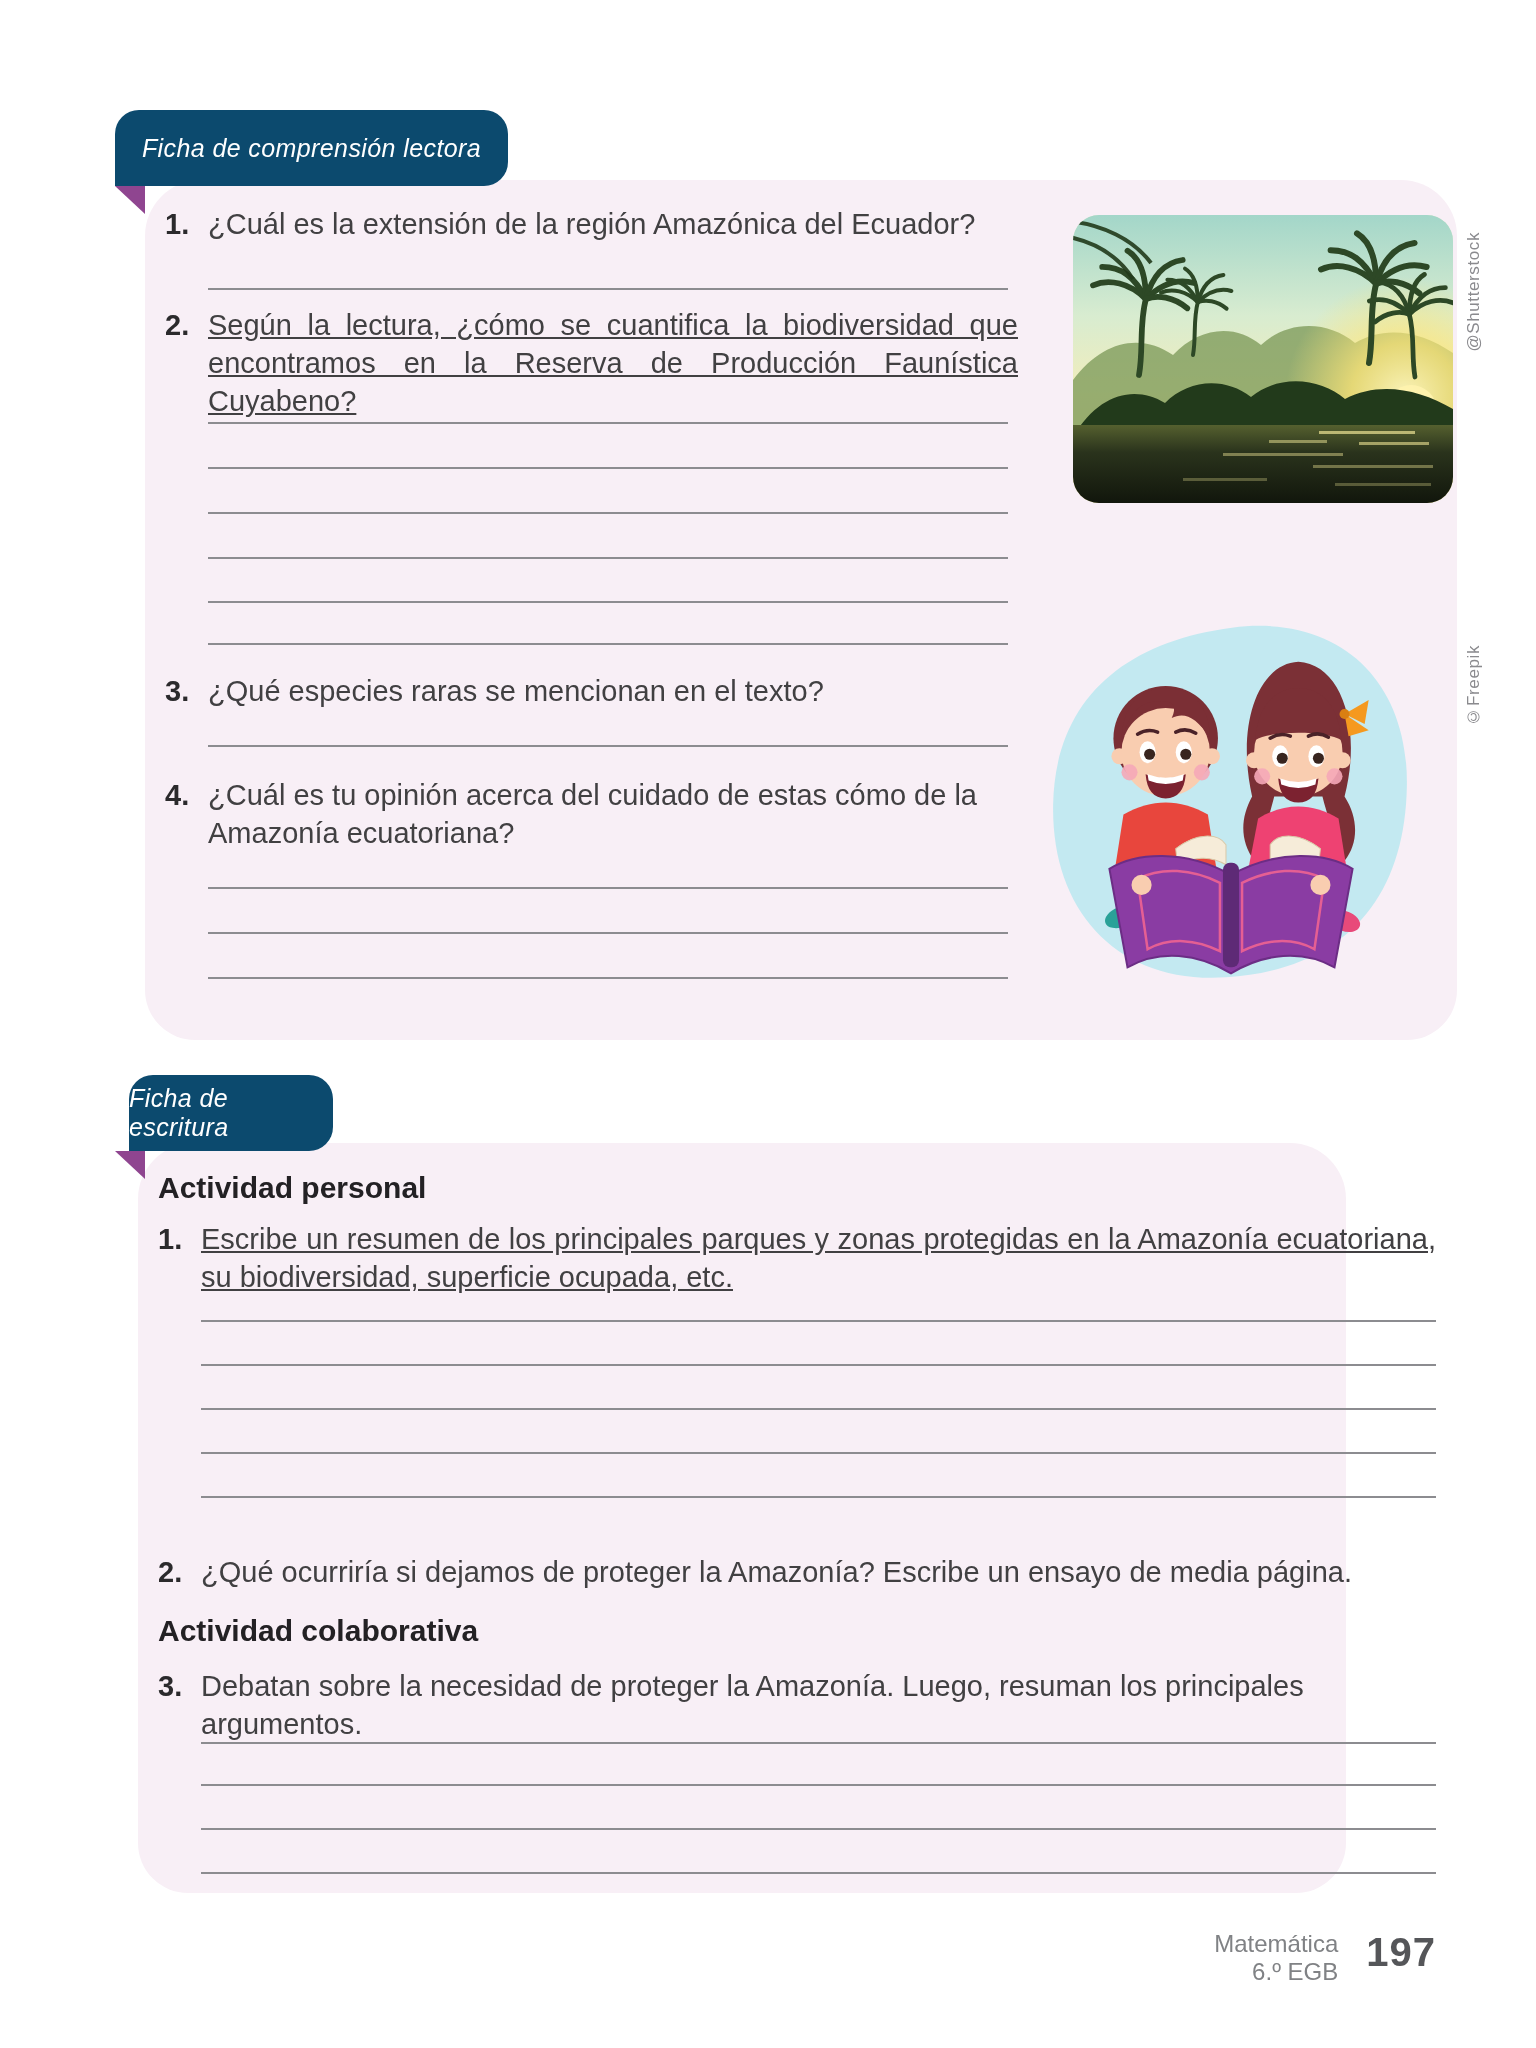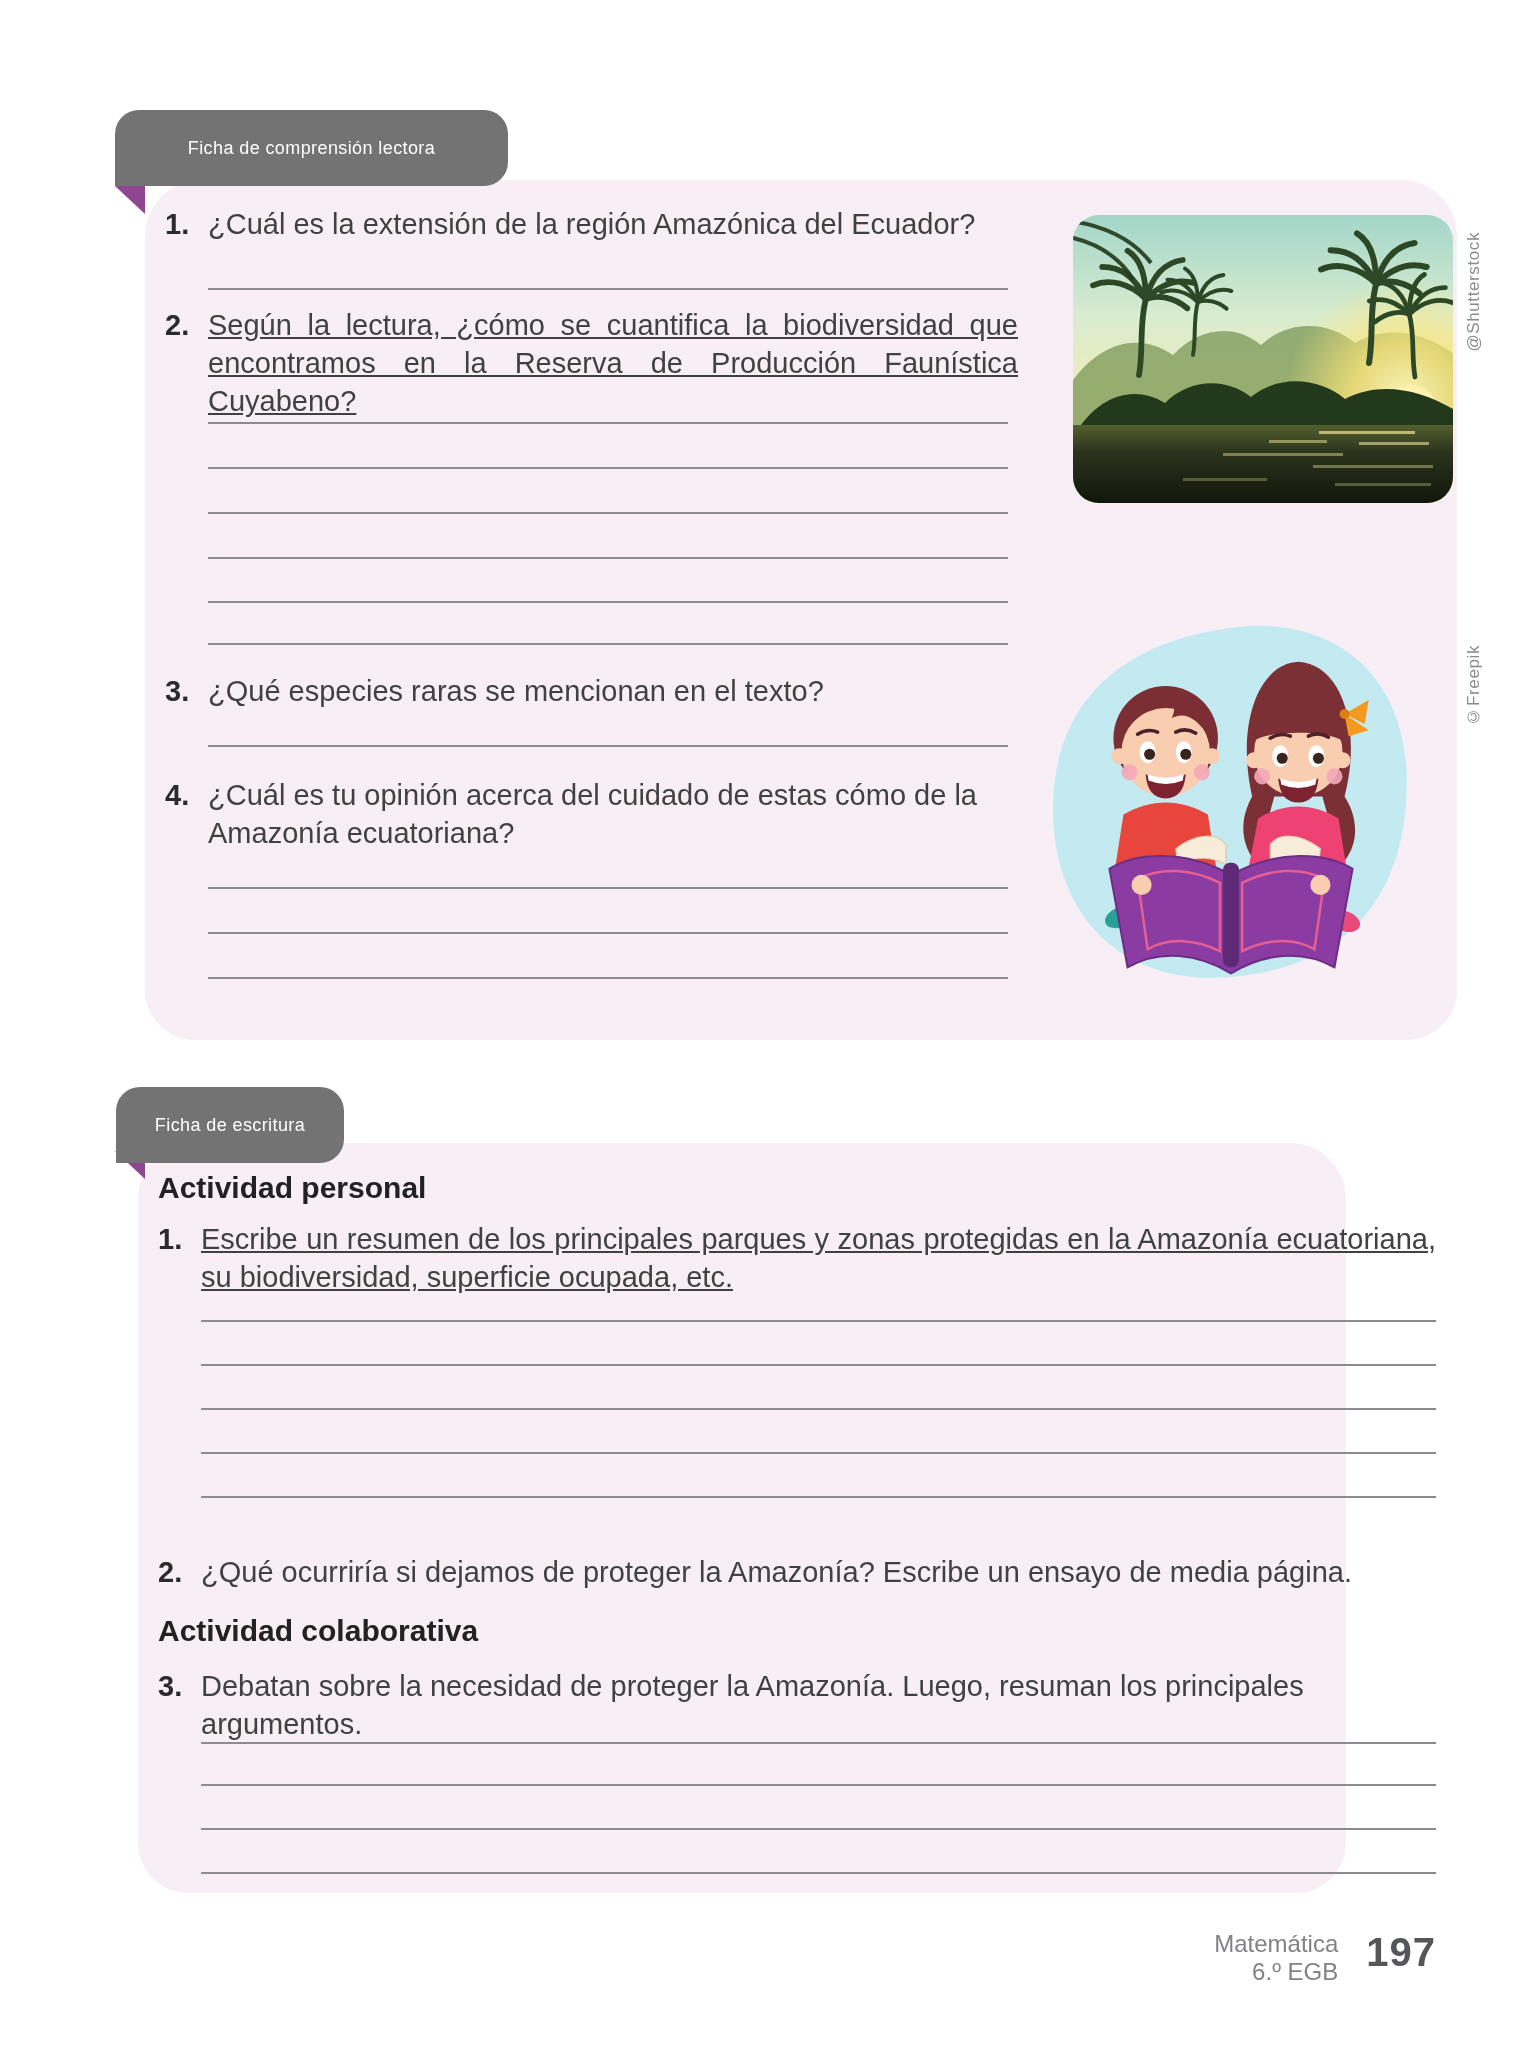--- a/index.html
+++ b/index.html
@@ -3,24 +3,24 @@
 <meta charset="utf-8">
 <style>
   html,body{margin:0;padding:0;}
   body{width:1536px;height:2048px;background:#ffffff;font-family:"Liberation Sans",sans-serif;}
   .page{position:relative;width:1536px;height:2048px;background:#ffffff;overflow:hidden;}
 
   .panel{position:absolute;background:#f8eff6;border-radius:56px 56px 50px 50px;}
   .panel1{left:145px;top:180px;width:1312px;height:860px;}
   .panel2{left:138px;top:1143px;width:1208px;height:750px;}
 
-  .tab{position:absolute;background:#737373;color:#ffffff;display:flex;align-items:center;justify-content:center;
-       font-size:18px;letter-spacing:.4px;border-radius:24px 24px 24px 0;z-index:3;font-weight:500;}
+  .tab{position:absolute;background:#0c4a6e;color:#ffffff;display:flex;align-items:center;justify-content:center;
+       font-size:25px;letter-spacing:.4px;border-radius:24px 24px 24px 0;z-index:3;font-weight:500;font-style:italic;}
   .tab1{left:115px;top:110px;width:393px;height:76px;}
-  .tab2{left:116px;top:1075px;width:228px;height:76px;margin-top:12px;}
+  .tab2{left:129px;top:1075px;width:204px;height:76px;}
   .fold{position:absolute;width:30px;height:28px;background:#8f4590;clip-path:polygon(0 0,100% 0,100% 100%);z-index:2;}
   .fold1{left:115px;top:186px;}
   .fold2{left:115px;top:1151px;}
 
   .q{position:absolute;left:20px;display:flex;color:#414042;font-size:29px;line-height:38px;}
   .qnum{width:43px;flex:none;font-weight:700;color:#2b2a2c;}
   .qtext{color:#414042;}
   .just{text-align:justify;text-decoration:underline;}
   .h{position:absolute;left:20px;font-size:30px;font-weight:700;color:#232124;}
 

